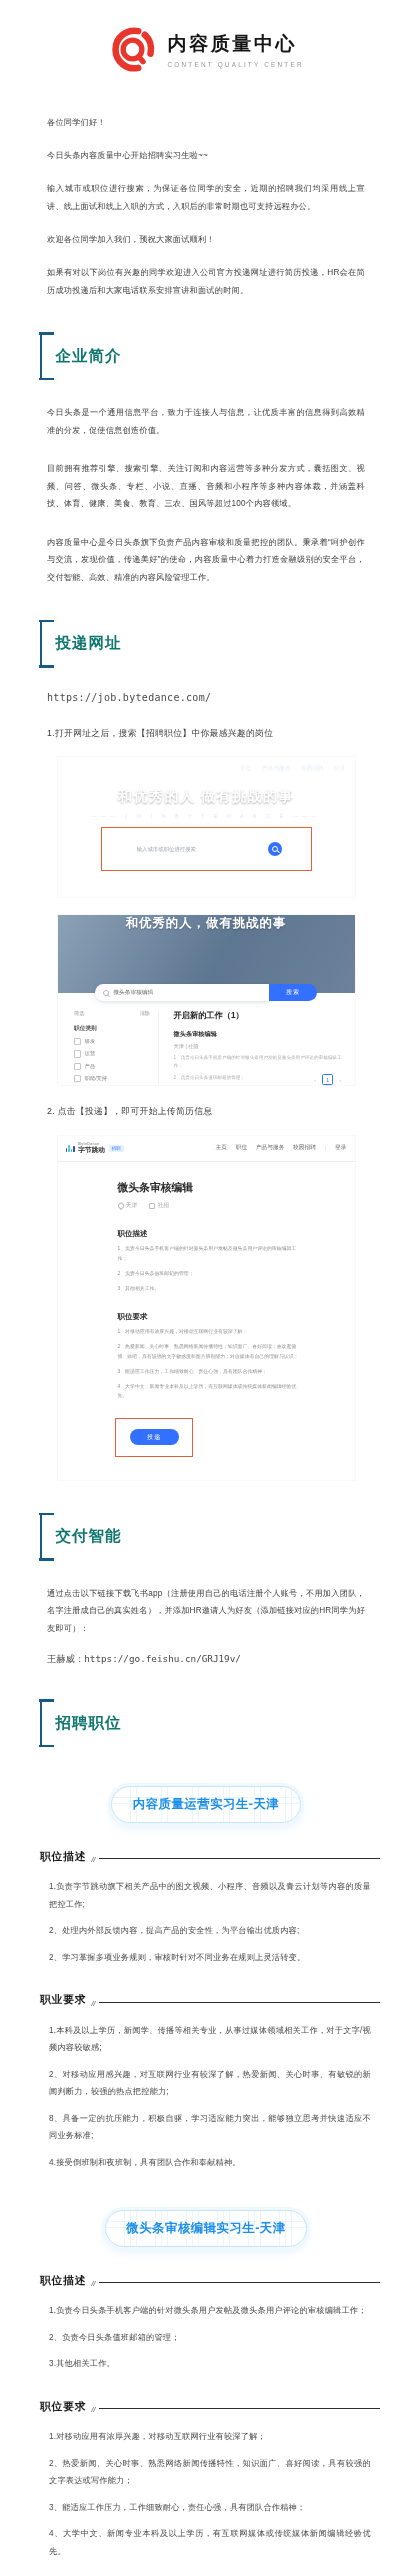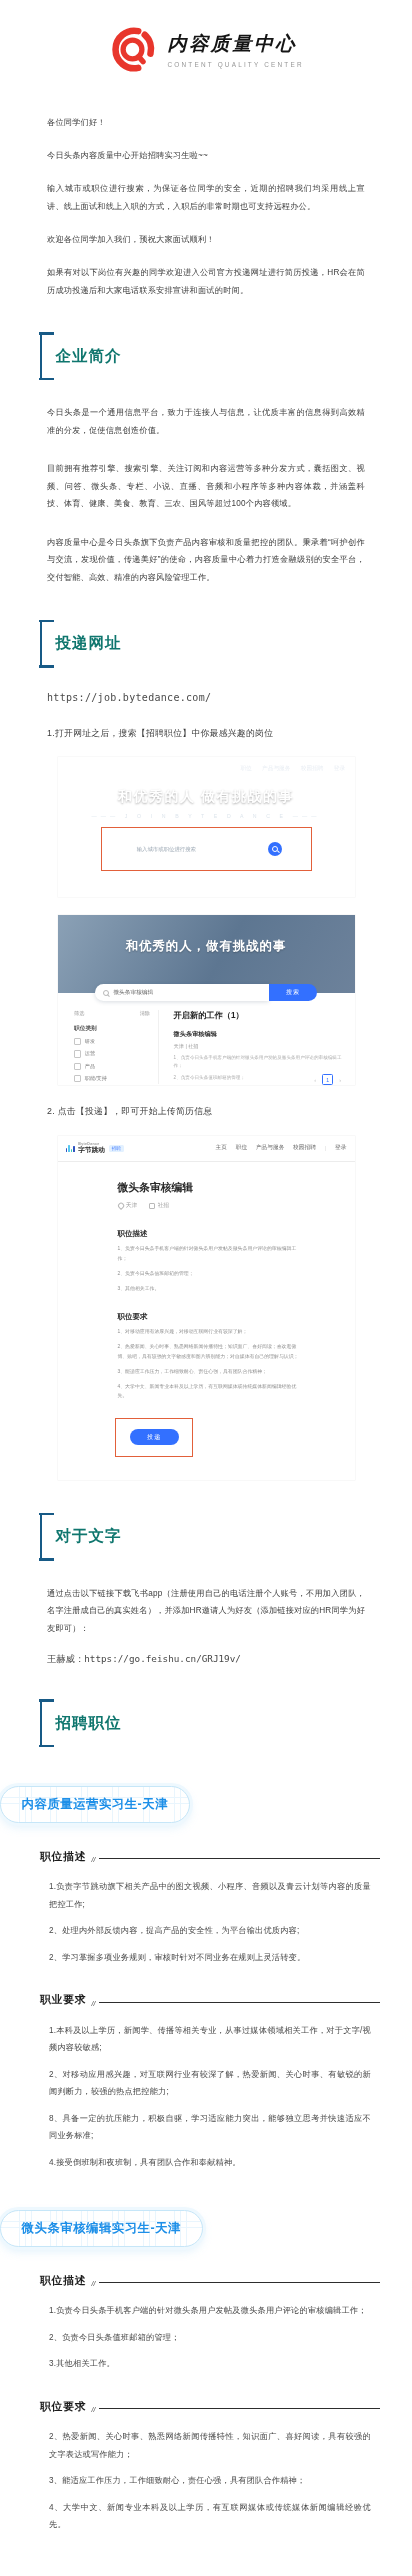--- a/index.html
+++ b/index.html
@@ -2,21 +2,21 @@
 <html style="font-size:8.2px"><head>
 <meta charset="utf-8">
 <style>
   html,body{margin:0;padding:0;background:#ffffff;}
   body{font-family:"Liberation Sans","DejaVu Sans",sans-serif;color:#3c3c3c;}
   .page{width:412px;margin:0 auto;padding:25px 0 17.5px;background:#fff;}
 
   
   .logo-block{display:flex;align-items:center;justify-content:center;gap:10.3px;margin-bottom:40px;}
   .logo-text{display:flex;flex-direction:column;}
-  .logo-title{font-size:19px;font-weight:bold;color:#151515;letter-spacing:2.6px;font-style:italic;}
+  .logo-title{font-size:19px;font-weight:bold;color:#151515;letter-spacing:2.6px;}
   .logo-sub{font-size:6.4px;color:#969696;letter-spacing:2.2px;margin-top:3.6px;}
 
   
   .para{margin:0 47px 15.5px;font-size:8.2px;line-height:2.15;text-align:justify;color:#3d3d3d;letter-spacing:0.2px;}
   .company-paras .para{margin-bottom:20.6px;}
   .url-line{margin:3.1px 47px 25px;font-size:10px;color:#4a4a4a;font-family:"DejaVu Sans Mono","Liberation Mono",monospace;letter-spacing:0.3px;}
   .step{margin:21.6px 47px 17.5px;font-size:8.8px;color:#3b3b3b;letter-spacing:0.3px;}
   .contact-line{margin:7.2px 47px 13.4px;font-size:9.3px;color:#474747;font-family:"DejaVu Sans Mono","Liberation Mono",monospace;}
 
   
@@ -49,21 +49,21 @@
   .s1-ph{color:#9aa6b2;font-size:5.4px;}
   .s1-btn{width:14.4px;height:14.4px;border-radius:50%;background:#3370ff;margin-right:1.5px;display:flex;align-items:center;justify-content:center;flex:none;}
   .mag{width:4.6px;height:4.6px;border:1px solid #fff;border-radius:50%;position:relative;display:inline-block;}
   .mag::after{content:"";position:absolute;width:2.6px;height:1px;background:#fff;transform:rotate(45deg);right:-2.1px;bottom:-1px;}
   .mag.gray{border-color:#b9b9b9;width:4.1px;height:4.1px;}
   .mag.gray::after{background:#b9b9b9;}
 
   
   .shot2{height:170px;background:#fff;}
   .s2-hero{height:78px;background:linear-gradient(120deg,#8ba1b6,#5d7691 55%,#6d829b);position:relative;text-align:center;}
-  .s2-title{padding-top:23px;color:#fff;font-size:12.4px;font-weight:bold;letter-spacing:1px;text-shadow:0 0.5px 1.5px rgba(0,0,0,.25);}
+  .s2-title{color:#fff;font-size:12.4px;font-weight:bold;letter-spacing:1px;text-shadow:0 0.5px 1.5px rgba(0,0,0,.25);}
   .s2-search{position:absolute;left:50%;transform:translateX(-50%);bottom:-8.8px;display:flex;width:222px;height:17.5px;}
   .s2-input{flex:1;background:#fff;border-radius:8.8px 0 0 8.8px;display:flex;align-items:center;gap:4.6px;padding-left:7.7px;font-size:5.7px;color:#6a6a6a;box-shadow:0 1px 4.1px rgba(40,60,90,.18);}
   .s2-btn{width:48px;background:#3370ff;color:#fff;border-radius:0 8.8px 8.8px 0;display:flex;align-items:center;justify-content:center;font-size:6px;letter-spacing:1px;}
   .s2-panel{display:flex;padding:17.5px 11.3px 4.1px 16.5px;height:74px;box-sizing:content-box;}
   .s2-left{width:76px;border-right:0.5px solid #f0f0f0;padding-right:8.2px;flex:none;}
   .s2-filter-row{display:flex;justify-content:space-between;color:#9a9a9a;font-size:5.2px;}
   .s2-cat{margin-top:7.7px;font-size:5.7px;color:#4c4c4c;font-weight:bold;}
   .s2-check{display:flex;align-items:center;gap:3.6px;margin-top:5.2px;font-size:5.2px;color:#7b7b7b;}
   .cbx{width:5.2px;height:5.2px;border:0.5px solid #c6c6c6;border-radius:1px;flex:none;}
   .s2-right{flex:1;padding-left:14.4px;position:relative;}
@@ -87,21 +87,21 @@
   .s3-meta{margin-top:7.7px;display:flex;gap:12.4px;color:#9c9c9c;font-size:5.7px;align-items:center;}
   .s3-meta span{display:inline-flex;align-items:center;gap:2.6px;}
   .pin{width:3.6px;height:3.6px;border:0.7px solid #b9b9b9;border-radius:50% 50% 50% 0;transform:rotate(-45deg);display:inline-block;}
   .tagic{width:3.6px;height:3.6px;border:0.7px solid #b9b9b9;border-radius:1px;display:inline-block;}
   .s3-h{margin-top:18.5px;font-size:7.5px;font-weight:bold;color:#2b2b2b;}
   .s3-item{margin-top:5.7px;font-size:4.9px;color:#8f8f8f;line-height:1.9;max-width:183px;}
   .s3-apply-hl{display:inline-block;border:1px solid #e2603a;padding:10.3px 13.4px;margin-top:17.5px;margin-left:-2.1px;}
   .s3-apply{width:49px;height:16.5px;background:#3370ff;color:#fff;border-radius:8.2px;display:flex;align-items:center;justify-content:center;font-size:6.2px;letter-spacing:1px;}
 
   
-  .badge-wrap{text-align:left;margin:39px 0 9.3px;}
+  .badge-wrap{text-align:center;margin:39px 0 9.3px;}
   .badge{display:inline-block;padding:8.8px 20.6px;border:1px solid #c6e6f8;border-radius:21.6px;color:#1d8fe8;font-size:12.4px;font-weight:bold;letter-spacing:0.5px;
     background:repeating-linear-gradient(0deg,rgba(0,0,0,0) 0 5.7px,#e9f5fd 5.7px 6.2px),repeating-linear-gradient(90deg,rgba(0,0,0,0) 0 5.7px,#e9f5fd 5.7px 6.2px),#fff;
     box-shadow:0 0 0 3.1px #eef8fe,0 4.1px 9.3px rgba(140,200,240,.28);}
   .jd-head{display:flex;align-items:flex-end;margin:27px 32px 14.4px 40px;}
   .jd-label{font-size:10.8px;font-weight:bold;color:#1b1b1b;letter-spacing:0.8px;}
   .jd-sl{font-size:6.7px;color:#3a3a3a;margin:0 4.1px 0.5px 5.2px;}
   .jd-sl::before{content:"//";font-style:italic;}
   .jd-rule{flex:1;border-bottom:1px solid #2d2d2d;margin-bottom:4.6px;}
   .jd-list{margin:0 41px 0 49px;}
   .jd-list p{margin:0 0 8.8px;font-size:8.2px;line-height:2.15;color:#484848;text-align:justify;letter-spacing:0.2px;}
@@ -299,21 +299,21 @@
           <div class="s3-item">4、大学中文、新闻专业本科及以上学历，有互联网媒体或传统媒体新闻编辑经验优先。</div>
         </div>
       <div class="s3-apply-hl">
         <div class="s3-apply">投递</div>
       </div>
     </div>
   </div>
 
   <div class="sec-title">
     <span class="bracket"></span>
-    <h2>对于文字</h2>
+    <h2>交付智能</h2>
   </div>
   <p class="para">通过点击以下链接下载飞书app（注册使用自己的电话注册个人账号，不用加入团队，名字注册成自己的真实姓名），并添加HR邀请人为好友（添加链接对应的HR同学为好友即可）：</p>
   <p class="contact-line">王赫威：https://go.feishu.cn/GRJ19v/</p>
 
   <div class="sec-title">
     <span class="bracket"></span>
     <h2>招聘职位</h2>
   </div>
 
   <section>
@@ -362,20 +362,21 @@
           <p>2、负责今日头条值班邮箱的管理；</p>
           <p>3.其他相关工作。</p>
         </div>
         <div class="jd-head">
           <span class="jd-label">职位要求</span>
           <span class="jd-sl"></span>
           <span class="jd-rule"></span>
         </div>
         <div class="jd-list">
 
+        <p>1.对移动应用有浓厚兴趣，对移动互联网行业有较深了解；</p>
           <p>2、热爱新闻、关心时事、熟悉网络新闻传播特性，知识面广、喜好阅读，具有较强的文字表达或写作能力；</p>
           <p>3、能适应工作压力，工作细致耐心，责任心强，具有团队合作精神；</p>
           <p>4、大学中文、新闻专业本科及以上学历，有互联网媒体或传统媒体新闻编辑经验优先。</p>
         </div>
       </div>
 
     </section>
 
 </div>
 

